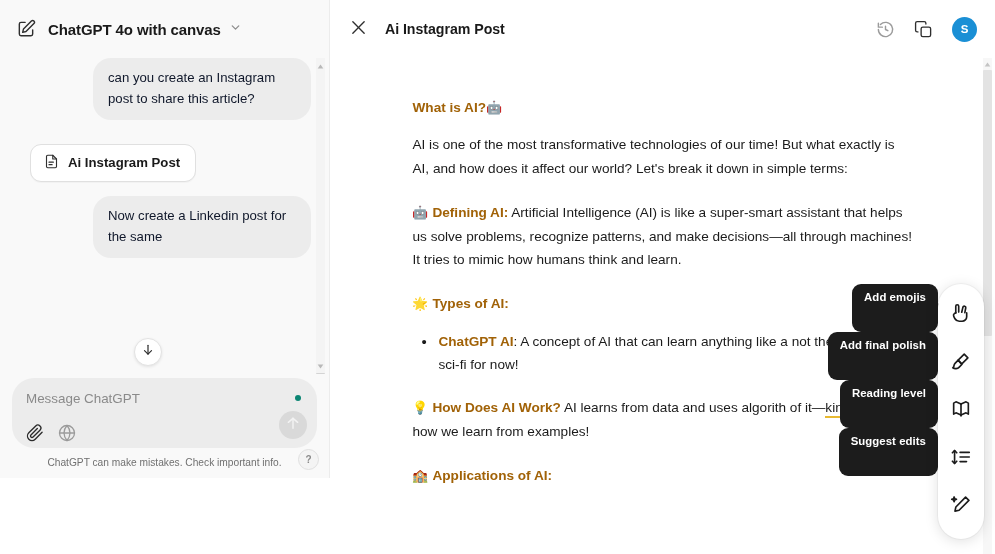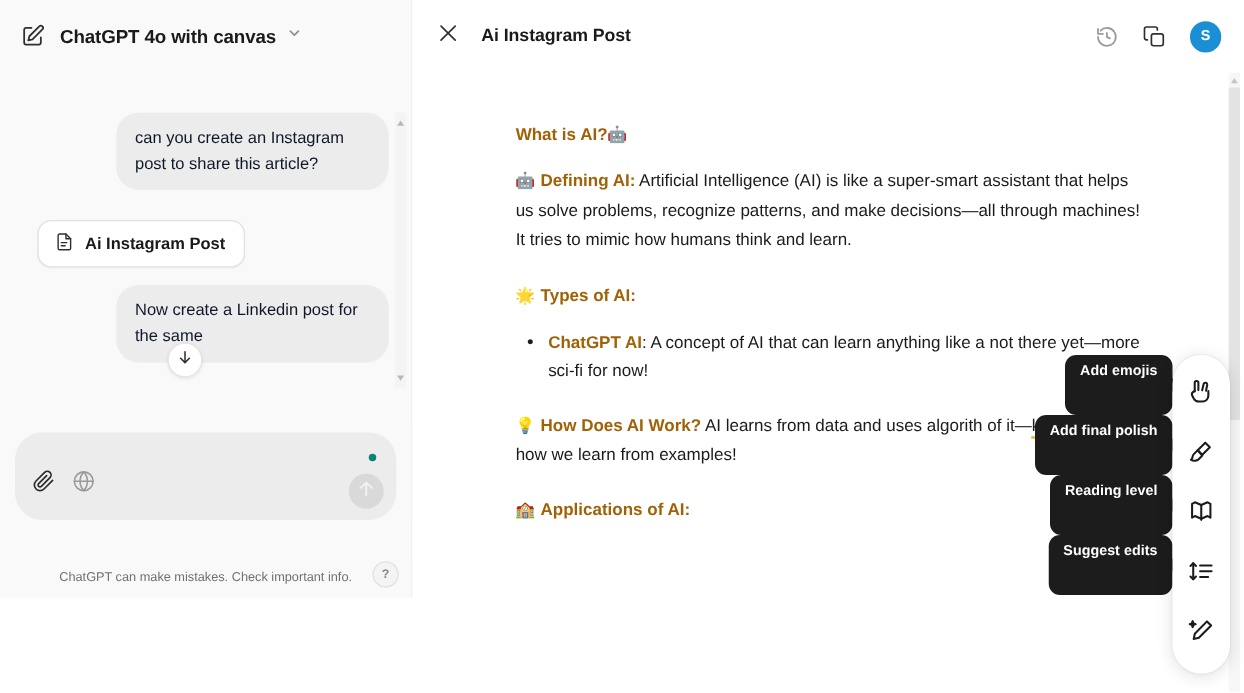--- a/index.html
+++ b/index.html
@@ -12,21 +12,20 @@
   #app { position: relative; width: 995px; height: 554px; display: flex; }
 
   
   #sidebar {
     position: relative;
     width: 330px; height: 478px;
     background: #f9f9f9;
     display: flex; flex-direction: column;
     flex: 0 0 330px;
     border-right: 1px solid #ececec;
-    gap: 32px;
   }
   .sb-header {
     height: 58px; flex: 0 0 58px;
     display: flex; align-items: center;
     padding: 0 16px; gap: 12px;
   }
   .sb-header .edit-ico { width: 20px; height: 20px; color: #2f2f2f; display:block; }
   .sb-title {
     font-size: 15px; font-weight: 700; color: #1a1a1a;
     letter-spacing: -0.1px;
@@ -299,20 +298,21 @@
       <div class="sb-thumb" style="top:315px; height:46px;"></div>
       <div class="sb-arrow" style="bottom:2px; right:4px; left:auto;">
         <svg viewBox="0 0 10 10" fill="currentColor">
             <polygon points="1,2 9,2 5,8"></polygon>
           </svg>
       </div>
     </div>
 
     <div class="composer-zone">
       <div class="composer">
+        <div class="composer-placeholder">Message ChatGPT</div>
         <div class="composer-dot"></div>
         <div class="composer-tools">
           <span>
             <svg class="clip-ico" viewBox="0 0 24 24" fill="none" stroke="currentColor" stroke-width="1.8" stroke-linecap="round" stroke-linejoin="round">
               <path d="M21.44 11.05l-9.19 9.19a6 6 0 0 1-8.49-8.49l9.19-9.19a4 4 0 0 1 5.66 5.66l-9.2 9.19a2 2 0 0 1-2.83-2.83l8.49-8.48"></path>
             </svg>
           </span>
           <span>
             <svg class="globe-ico" viewBox="0 0 24 24" fill="none" stroke="currentColor" stroke-width="1.7" stroke-linecap="round" stroke-linejoin="round">
               <circle cx="12" cy="12" r="10"></circle>
@@ -364,20 +364,21 @@
       </div>
     </div>
 
     <div class="cv-body">
       <div class="doc">
 
         <p class="tight">
           <b>What is AI?</b><span class="emoji">🤖</span>
         </p>
 
+        <p>AI is one of the most transformative technologies of our time! But what exactly is AI, and how does it affect our world? Let's break it down in simple terms:</p>
 
         <p><span class="emoji">🤖</span> <b>Defining AI:</b><span> Artificial Intelligence (AI) is like a super-smart assistant that helps us solve problems, recognize patterns, and make decisions—all through machines! It tries to mimic how humans think and learn.</span></p>
 
         <p class="tight"><span class="emoji">🌟</span> <b>Types of AI:</b></p>
 
         <ul>
           <li><b>ChatGPT AI</b><span>: A concept of AI that can learn anything like a not there yet—more sci-fi for now!</span></li>
         </ul>
 
         <p><span class="emoji">💡</span> <b>How Does AI Work?</b><span> AI learns from data and uses algorith of it—</span><span class="hl-underline">kind of</span><span> like how we learn from examples!</span></p>

